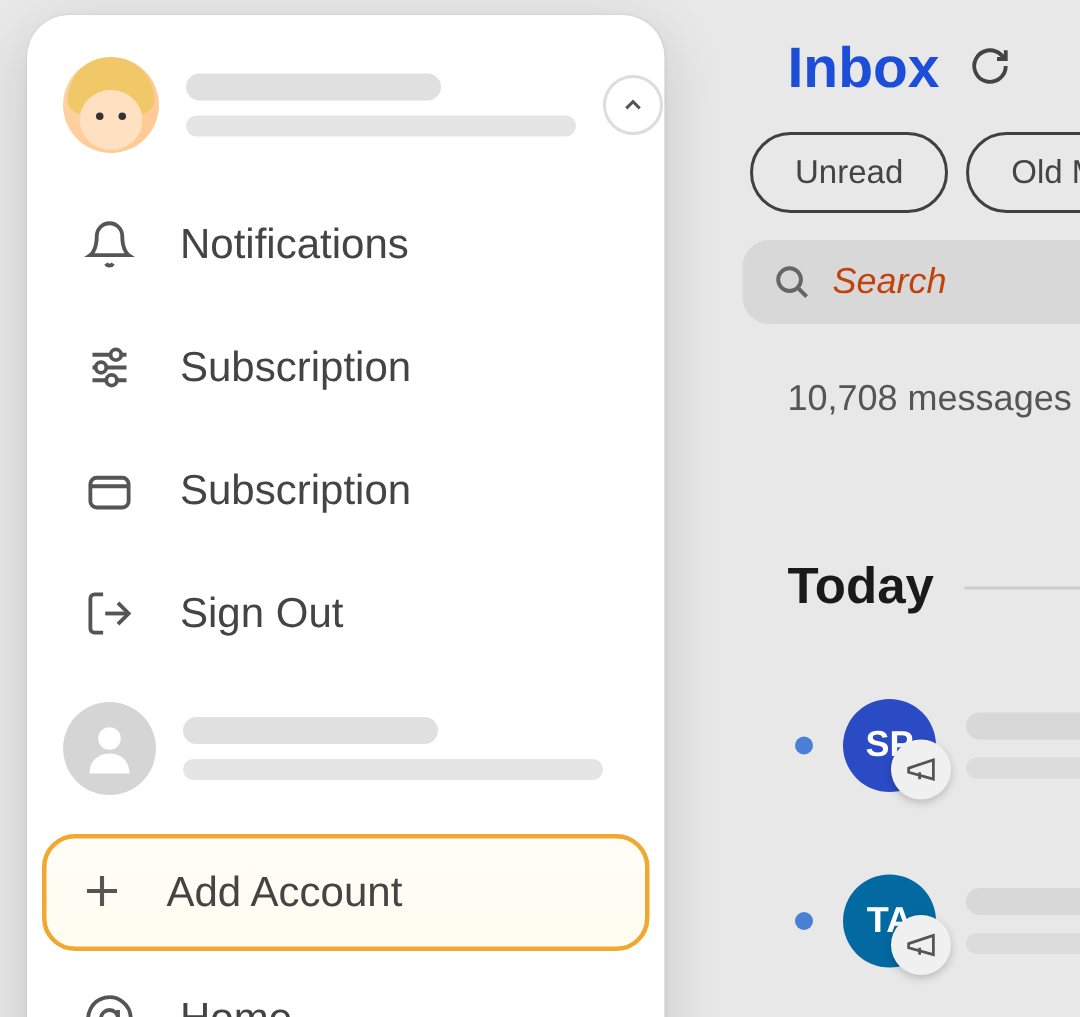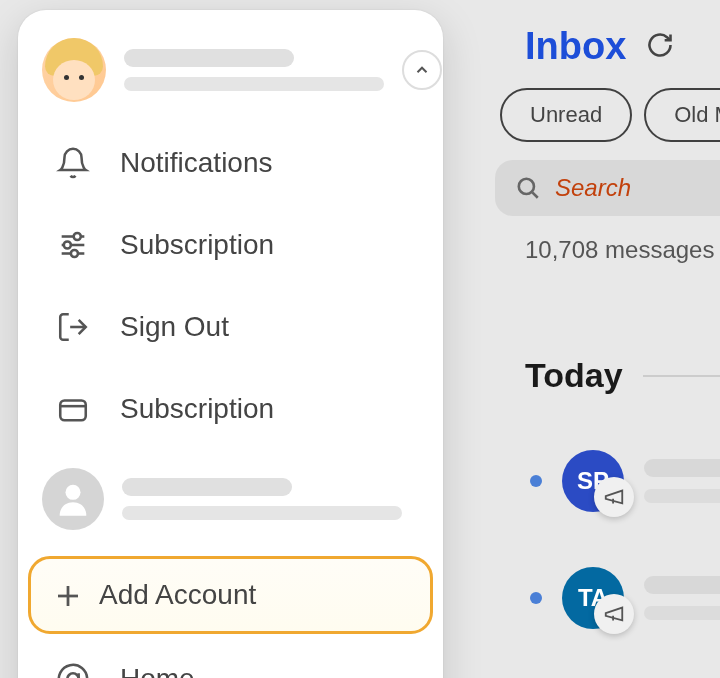--- a/index.html
+++ b/index.html
@@ -77,21 +77,21 @@
     }
     
     .search-placeholder {
       font-size: 24px;
       color: #c2410c;
       font-style: italic;
     }
     
     .message-count {
       padding-left: 30px;
-      margin-top: 20px;
+      margin-top: 36px;
       font-size: 24px;
       color: #555;
     }
     
     .today-section {
       margin-top: 92px;
       padding-left: 30px;
     }
     
     .today-header {
@@ -360,22 +360,22 @@
       border-radius: 7px;
       width: 280px;
     }
     
     .add-account-btn {
       margin: 20px 10px 8px 10px;
       border: 3px solid #f0a830;
       border-radius: 22px;
       padding: 20px 22px;
       display: flex;
-      align-items: flex-end;
-      gap: 16px;
+      align-items: flex-start;
+      gap: 28px;
       background: linear-gradient(to bottom, #fffdf7, #fffcf0);
     }
     
     .plus-svg {
       width: 30px;
       height: 30px;
       color: #555;
     }
     
     .add-label {
@@ -508,36 +508,36 @@
         <line x1="4" y1="18" x2="20" y2="18"></line>
         <circle cx="13" cy="18" r="2.5" fill="#fff"></circle>
       </svg>
     </div>
     <span class="menu-label">Subscription</span>
   </div>
 
   <div class="menu-item">
     <div class="menu-icon">
       <svg viewBox="0 0 24 24" fill="none" stroke="currentColor" stroke-width="1.8">
+        <rect x="3" y="6" width="18" height="14" rx="3"></rect>
+        <path d="M3 10h18"></path>
+      </svg>
+    </div>
+    <span class="menu-label">Subscription</span>
+  </div>
+
+  <div class="menu-item">
+    <div class="menu-icon">
+      <svg viewBox="0 0 24 24" fill="none" stroke="currentColor" stroke-width="1.8">
         <path d="M9 21H5a2 2 0 0 1-2-2V5a2 2 0 0 1 2-2h4"></path>
         <polyline points="16 17 21 12 16 7"></polyline>
         <line x1="21" y1="12" x2="10" y2="12"></line>
       </svg>
     </div>
     <span class="menu-label">Sign Out</span>
-  </div>
-
-  <div class="menu-item">
-    <div class="menu-icon">
-      <svg viewBox="0 0 24 24" fill="none" stroke="currentColor" stroke-width="1.8">
-        <rect x="3" y="6" width="18" height="14" rx="3"></rect>
-        <path d="M3 10h18"></path>
-      </svg>
-    </div>
-    <span class="menu-label">Subscription</span>
   </div>
 
   <div class="secondary-account">
     <div class="gray-avatar">
       <svg class="person-svg" viewBox="0 0 24 24" fill="currentColor">
         <circle cx="12" cy="8" r="4.5"></circle>
         <path d="M4 22c0-5 3.5-8 8-8s8 3 8 8"></path>
       </svg>
     </div>
     <div class="sec-lines">

